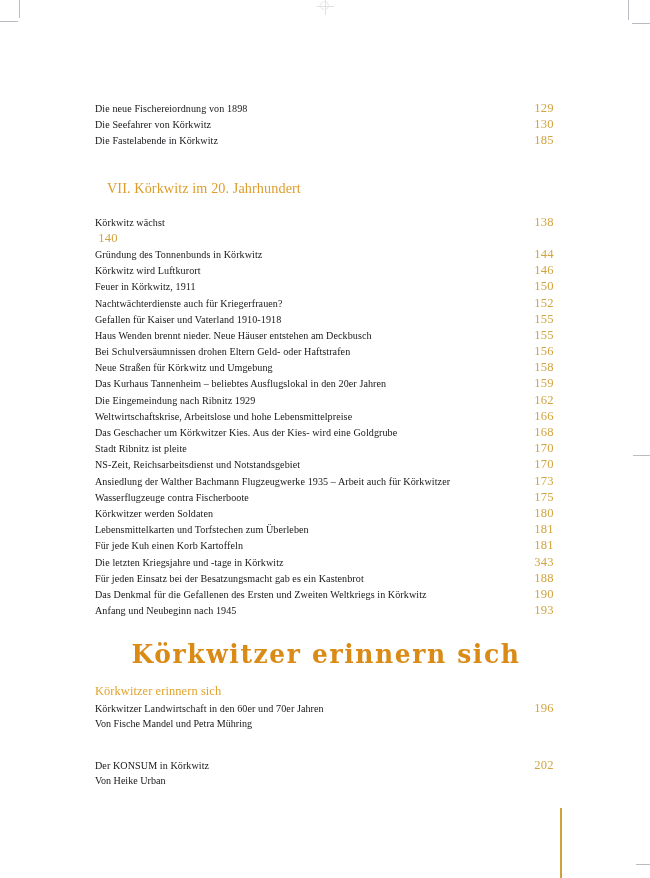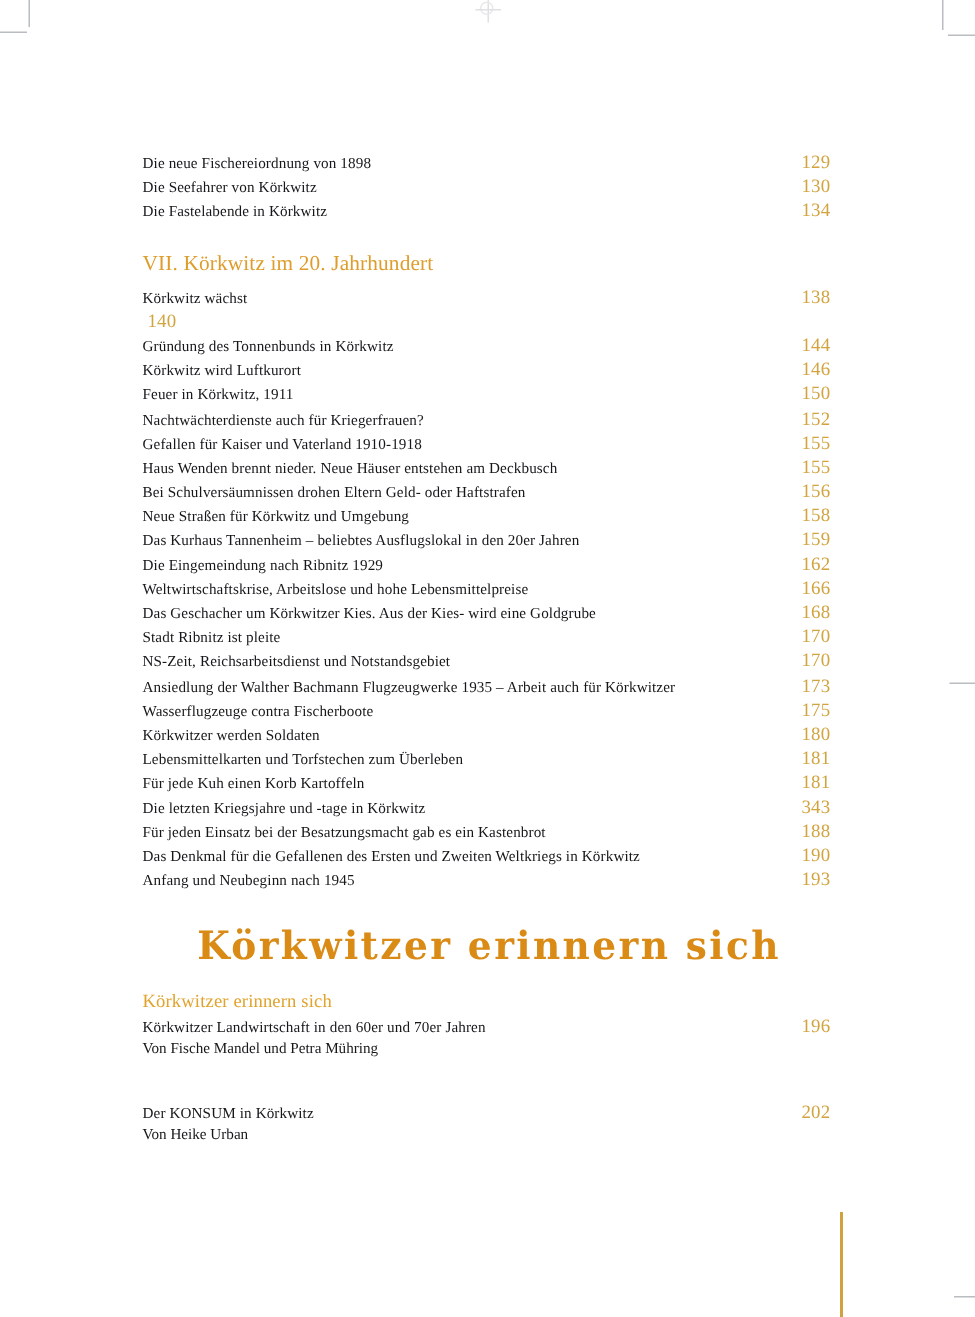--- a/index.html
+++ b/index.html
@@ -92,21 +92,21 @@
     text-align: center;
     min-width: 26px;
   }
 
   
   .chapter-heading {
     font-size: 14.2px;
     color: #de9c2a;
     letter-spacing: .1px;
     line-height: 18px;
-    margin: 0;
+    margin: 12px;
     font-weight: 400;
   }
 
   .gap-before-chapter { height: 18px; }
   .gap-after-chapter  { height: 5px; }
 
   
   .display-title {
     text-align: center;
     color: #d98b16;
@@ -175,21 +175,21 @@
       <div class="toc-row">
         <span class="toc-title">Die neue Fischereiordnung von 1898</span>
         <span class="toc-page">129</span>
       </div>
       <div class="toc-row">
         <span class="toc-title">Die Seefahrer von Körkwitz</span>
         <span class="toc-page">130</span>
       </div>
       <div class="toc-row">
         <span class="toc-title">Die Fastelabende in Körkwitz</span>
-        <span class="toc-page">134</span>
+        <span class="toc-page">185</span>
       </div>
     </div>
 
     <div class="gap-before-chapter"></div>
 
     <div class="chapter-heading">VII. Körkwitz im 20. Jahrhundert</div>
 
     <div class="gap-after-chapter"></div>
 
     <div>

